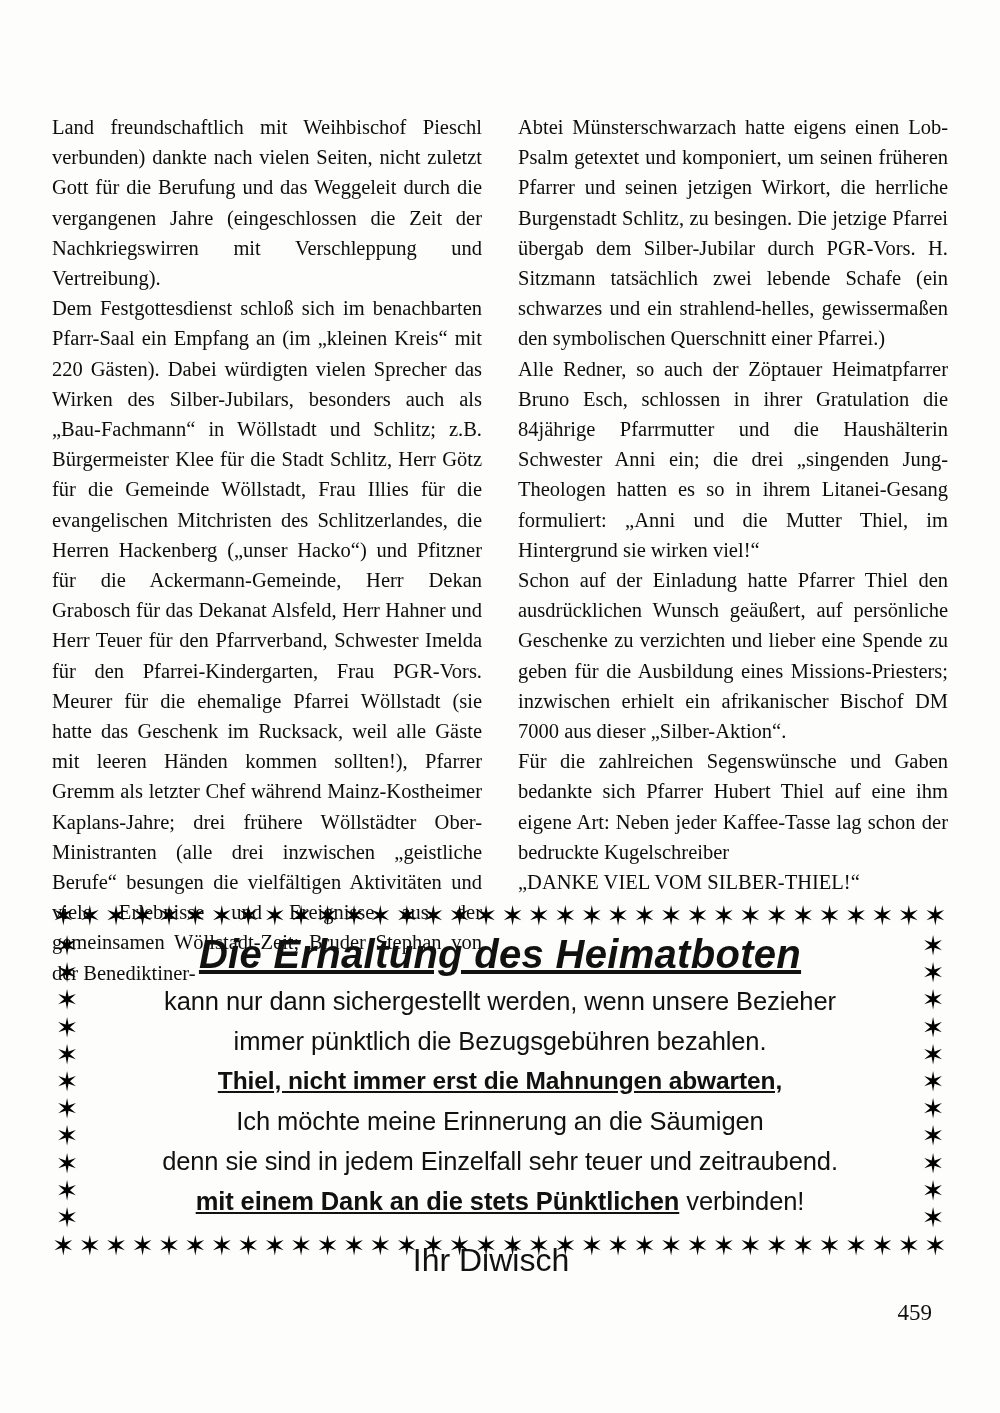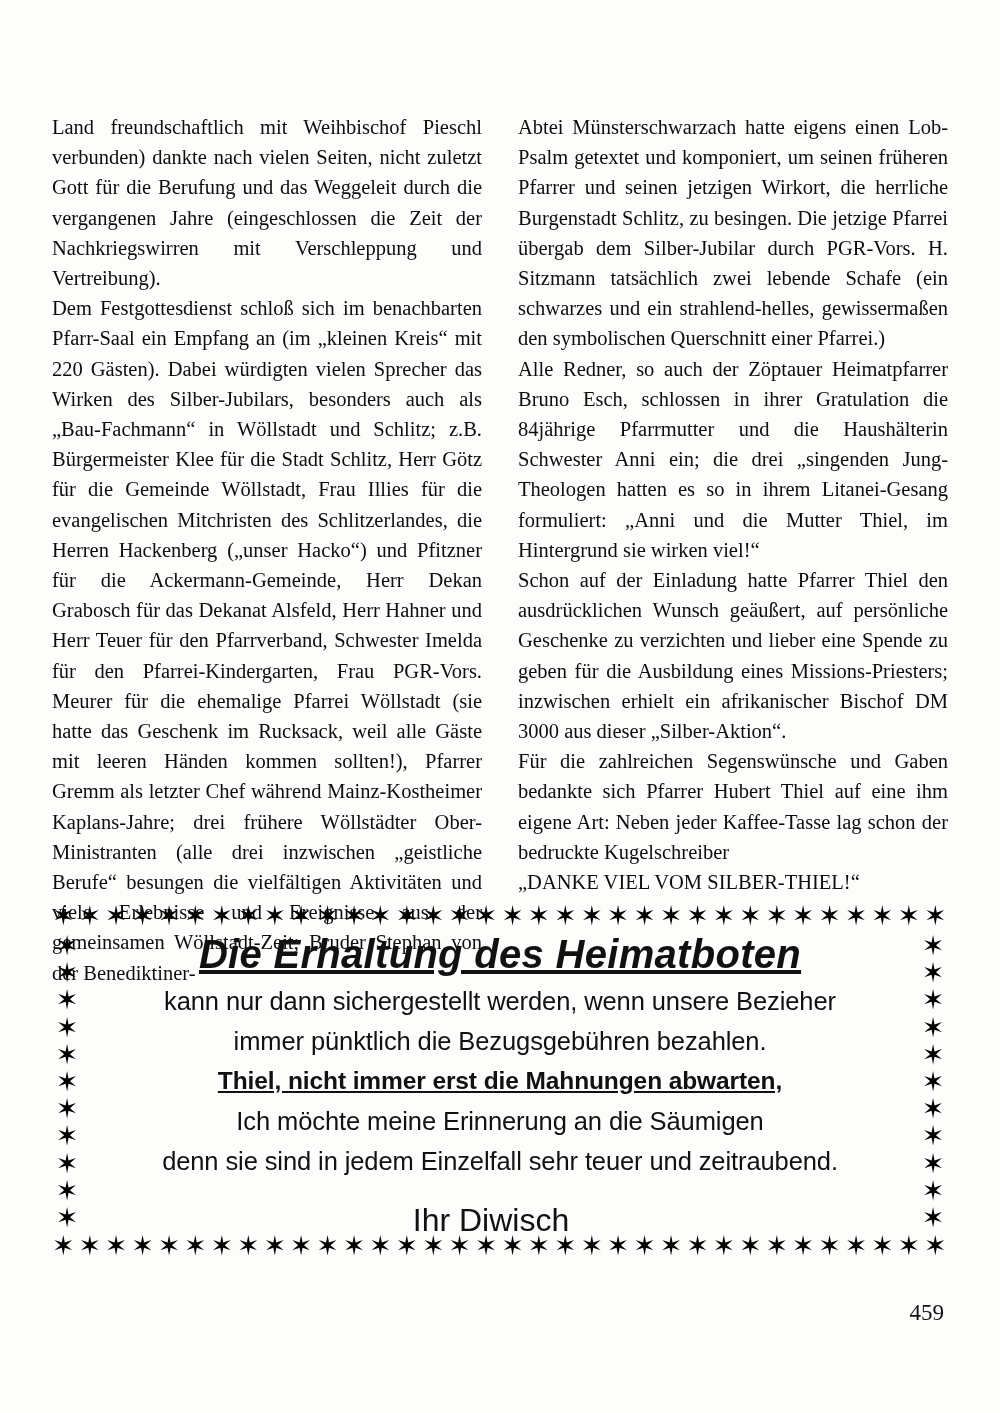--- a/index.html
+++ b/index.html
@@ -126,21 +126,21 @@
     font-family: "Liberation Sans", sans-serif;
     font-size: 32px;
     line-height: 32px;
     text-align: center;
     margin-top: 26px;
     padding-right: 18px;
   }
 
   .page-number {
     position: absolute;
-    right: 56px;
+    right: 68px;
     top: 1300px;
     font-family: "Liberation Serif", serif;
     font-size: 23px;
     color: #111;
   }
   .closing-line {
     margin-top: 18px;
     font-family: "Liberation Serif", serif;
     font-size: 20.5px;
   }
@@ -151,21 +151,21 @@
 <div class="page">
 
   <div class="columns">
     <div class="col">
       <p>Land freundschaftlich mit Weihbischof Pieschl verbunden) dankte nach vielen Seiten, nicht zuletzt Gott für die Berufung und das Weggeleit durch die vergangenen Jahre (eingeschlossen die Zeit der Nachkriegswirren mit Verschleppung und Vertreibung).</p>
       <p>Dem Festgottesdienst schloß sich im benachbarten Pfarr-Saal ein Empfang an (im „kleinen Kreis“ mit 220 Gästen). Dabei würdigten vielen Sprecher das Wirken des Silber-Jubilars, besonders auch als „Bau-Fachmann“ in Wöllstadt und Schlitz; z.B. Bürgermeister Klee für die Stadt Schlitz, Herr Götz für die Gemeinde Wöllstadt, Frau Illies für die evangelischen Mitchristen des Schlitzerlandes, die Herren Hackenberg („unser Hacko“) und Pfitzner für die Ackermann-Gemeinde, Herr Dekan Grabosch für das Dekanat Alsfeld, Herr Hahner und Herr Teuer für den Pfarrverband, Schwester Imelda für den Pfarrei-Kindergarten, Frau PGR-Vors. Meurer für die ehemalige Pfarrei Wöllstadt (sie hatte das Geschenk im Rucksack, weil alle Gäste mit leeren Händen kommen sollten!), Pfarrer Gremm als letzter Chef während Mainz-Kostheimer Kaplans-Jahre; drei frühere Wöllstädter Ober-Ministranten (alle drei inzwischen „geistliche Berufe“ besungen die vielfältigen Aktivitäten und viele Erlebnisse und Ereignisse aus der gemeinsamen Wöllstadt-Zeit; Bruder Stephan von der Benediktiner-</p>
     </div>
     <div class="col">
       <p>Abtei Münsterschwarzach hatte eigens einen Lob-Psalm getextet und komponiert, um seinen früheren Pfarrer und seinen jetzigen Wirkort, die herrliche Burgenstadt Schlitz, zu besingen. Die jetzige Pfarrei übergab dem Silber-Jubilar durch PGR-Vors. H. Sitzmann tatsächlich zwei lebende Schafe (ein schwarzes und ein strahlend-helles, gewissermaßen den symbolischen Querschnitt einer Pfarrei.)</p>
       <p>Alle Redner, so auch der Zöptauer Heimatpfarrer Bruno Esch, schlossen in ihrer Gratulation die 84jährige Pfarrmutter und die Haushälterin Schwester Anni ein; die drei „singenden Jung-Theologen hatten es so in ihrem Litanei-Gesang formuliert: „Anni und die Mutter Thiel, im Hintergrund sie wirken viel!“</p>
-      <p>Schon auf der Einladung hatte Pfarrer Thiel den ausdrücklichen Wunsch geäußert, auf persönliche Geschenke zu verzichten und lieber eine Spende zu geben für die Ausbildung eines Missions-Priesters; inzwischen erhielt ein afrikanischer Bischof DM 3000 aus dieser „Silber-Aktion“.</p>
+      <p>Schon auf der Einladung hatte Pfarrer Thiel den ausdrücklichen Wunsch geäußert, auf persönliche Geschenke zu verzichten und lieber eine Spende zu geben für die Ausbildung eines Missions-Priesters; inzwischen erhielt ein afrikanischer Bischof DM 7000 aus dieser „Silber-Aktion“.</p>
       <p>Für die zahlreichen Segenswünsche und Gaben bedankte sich Pfarrer Hubert Thiel auf eine ihm eigene Art: Neben jeder Kaffee-Tasse lag schon der bedruckte Kugelschreiber</p>
       <p class="closing-line">„DANKE VIEL VOM SILBER-THIEL!“</p>
     </div>
   </div>
 
   <div class="notice">
     <div class="star-row top">
         <span>✶</span>
         <span>✶</span>
         <span>✶</span>
@@ -264,18 +264,19 @@
         <span>✶</span>
       </div>
 
     <div class="notice-body">
       <div class="notice-title">Die Erhaltung des Heimatboten</div>
       <div class="notice-line">kann nur dann sichergestellt werden, wenn unsere Bezieher</div>
       <div class="notice-line">immer pünktlich die Bezugsgebühren bezahlen.</div>
       <div class="notice-line bold-underline">Thiel, nicht immer erst die Mahnungen abwarten,</div>
       <div class="notice-line">Ich möchte meine Erinnerung an die Säumigen</div>
       <div class="notice-line">denn sie sind in jedem Einzelfall sehr teuer und zeitraubend.</div>
+      <div class="notice-line"><span class="u-bold">mit einem Dank an die stets Pünktlichen</span><span> verbinden!</span></div>
       <div class="notice-sign">Ihr Diwisch</div>
     </div>
   </div>
 
   <div class="page-number">459</div>
 </div>
 
 </body></html>

